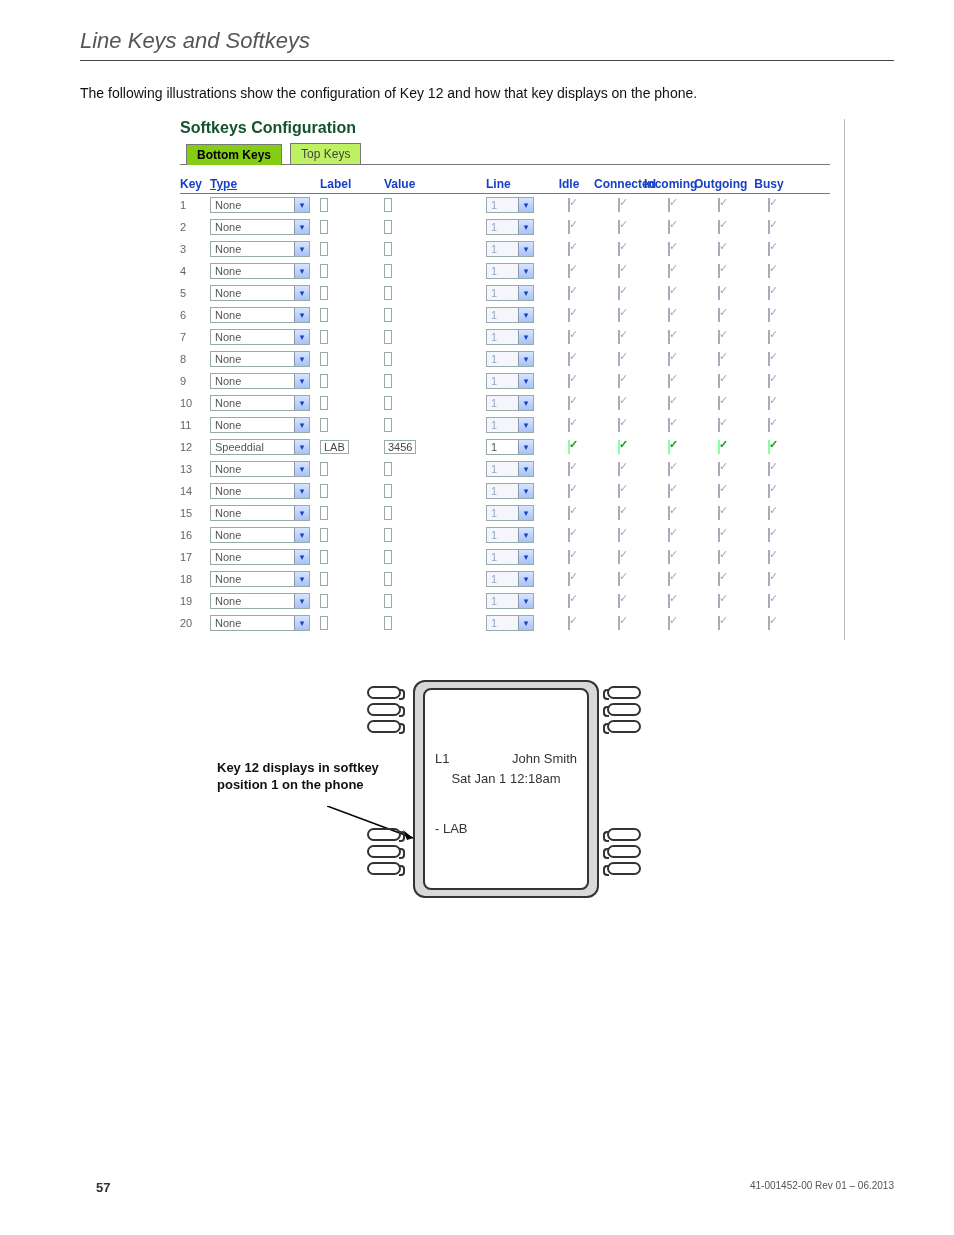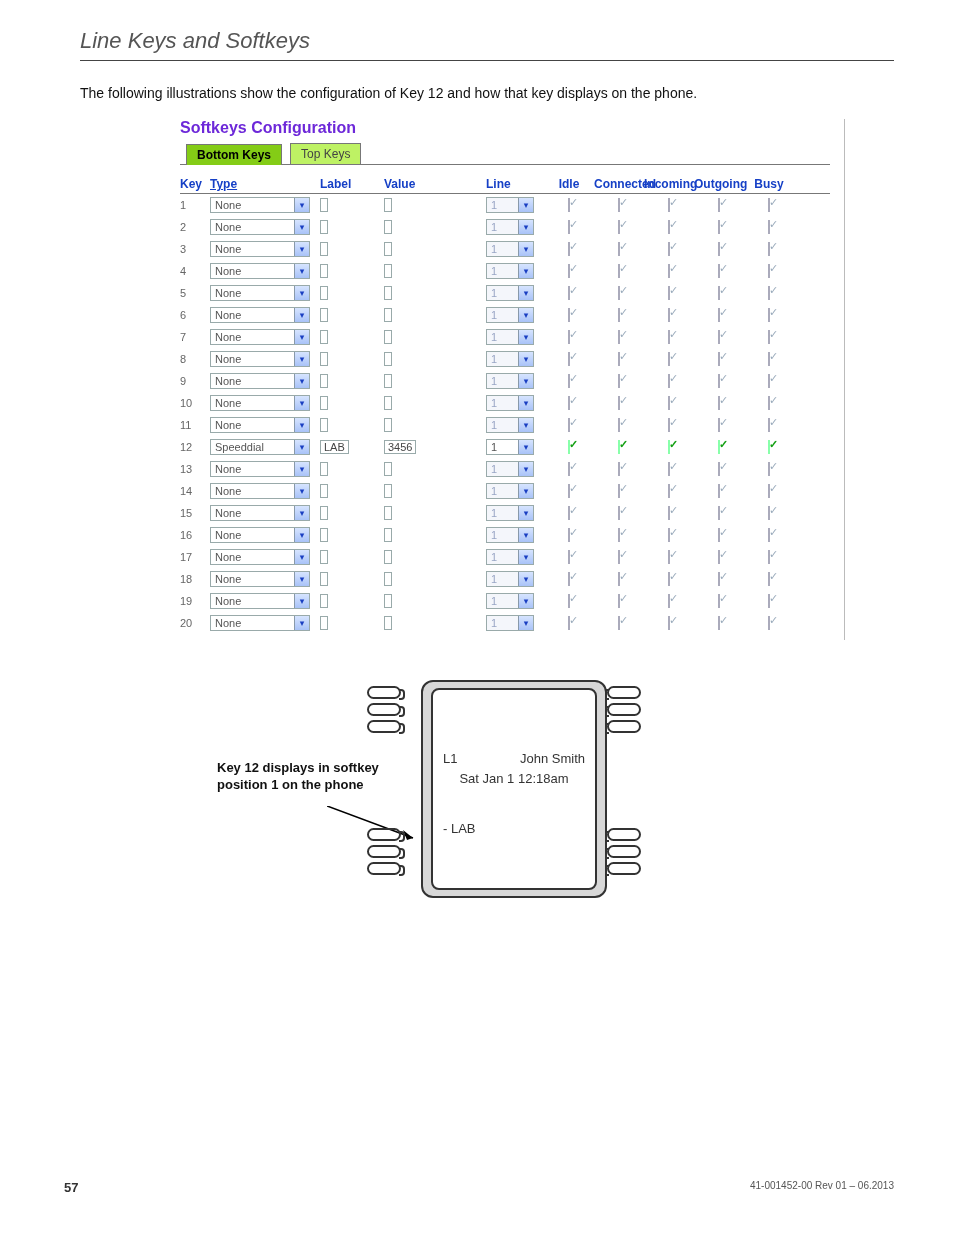--- a/index.html
+++ b/index.html
@@ -35,21 +35,21 @@
   
   .config-panel {
     margin-left: 100px;
     width: 650px;
     border-right: 1px solid #bbb;
     padding-right: 14px;
     padding-bottom: 6px;
     font-family: Tahoma, Arial, sans-serif;
   }
   .config-title {
-    color: #6d28d9;
+    color: #14532d;
     font-weight: bold;
     font-size: 16px;
     margin-bottom: 6px;
   }
   .tabstrip {
     display: flex;
     align-items: flex-end;
     font-size: 12px;
     border-bottom: 1px solid #777;
   }
@@ -202,21 +202,21 @@
     position: absolute;
     top: 1px;
     width: 4px;
     height: 7px;
     border: 2px solid #333;
   }
   .hardkey.left::after  { left: 100%; border-left: none; border-radius: 0 4px 4px 0; }
   .hardkey.right::after { right: 100%; border-right: none; border-radius: 4px 0 0 4px; }
   .screen-outer {
     position: absolute;
-    left: 204px;
+    left: 196px;
     top: 0;
     width: 186px;
     height: 218px;
     background: #d8d8d8;
     border: 2px solid #333;
     border-radius: 12px;
     box-sizing: border-box;
   }
   .screen-inner {
     position: absolute;
@@ -232,21 +232,21 @@
     font-size: 13px;
     color: #333;
     line-height: 1.4;
   }
   .screen-inner .line1 { display: flex; justify-content: space-between; margin-top: 54px; }
   .screen-inner .line2 { text-align: center; margin-top: 2px; }
   .screen-inner .softkey-label { position: absolute; bottom: 50px; left: 10px; }
   .footer {
     position: absolute;
     bottom: 40px;
-    left: 64px;
+    left: 96px;
     right: 60px;
     display: flex;
     justify-content: space-between;
     font-size: 12px;
     color: #333;
   }
   .footer .pageno { font-weight: bold; font-size: 13px; }
   .footer .docrev { font-size: 10px; color: #555; }
 </style>
 </head>

